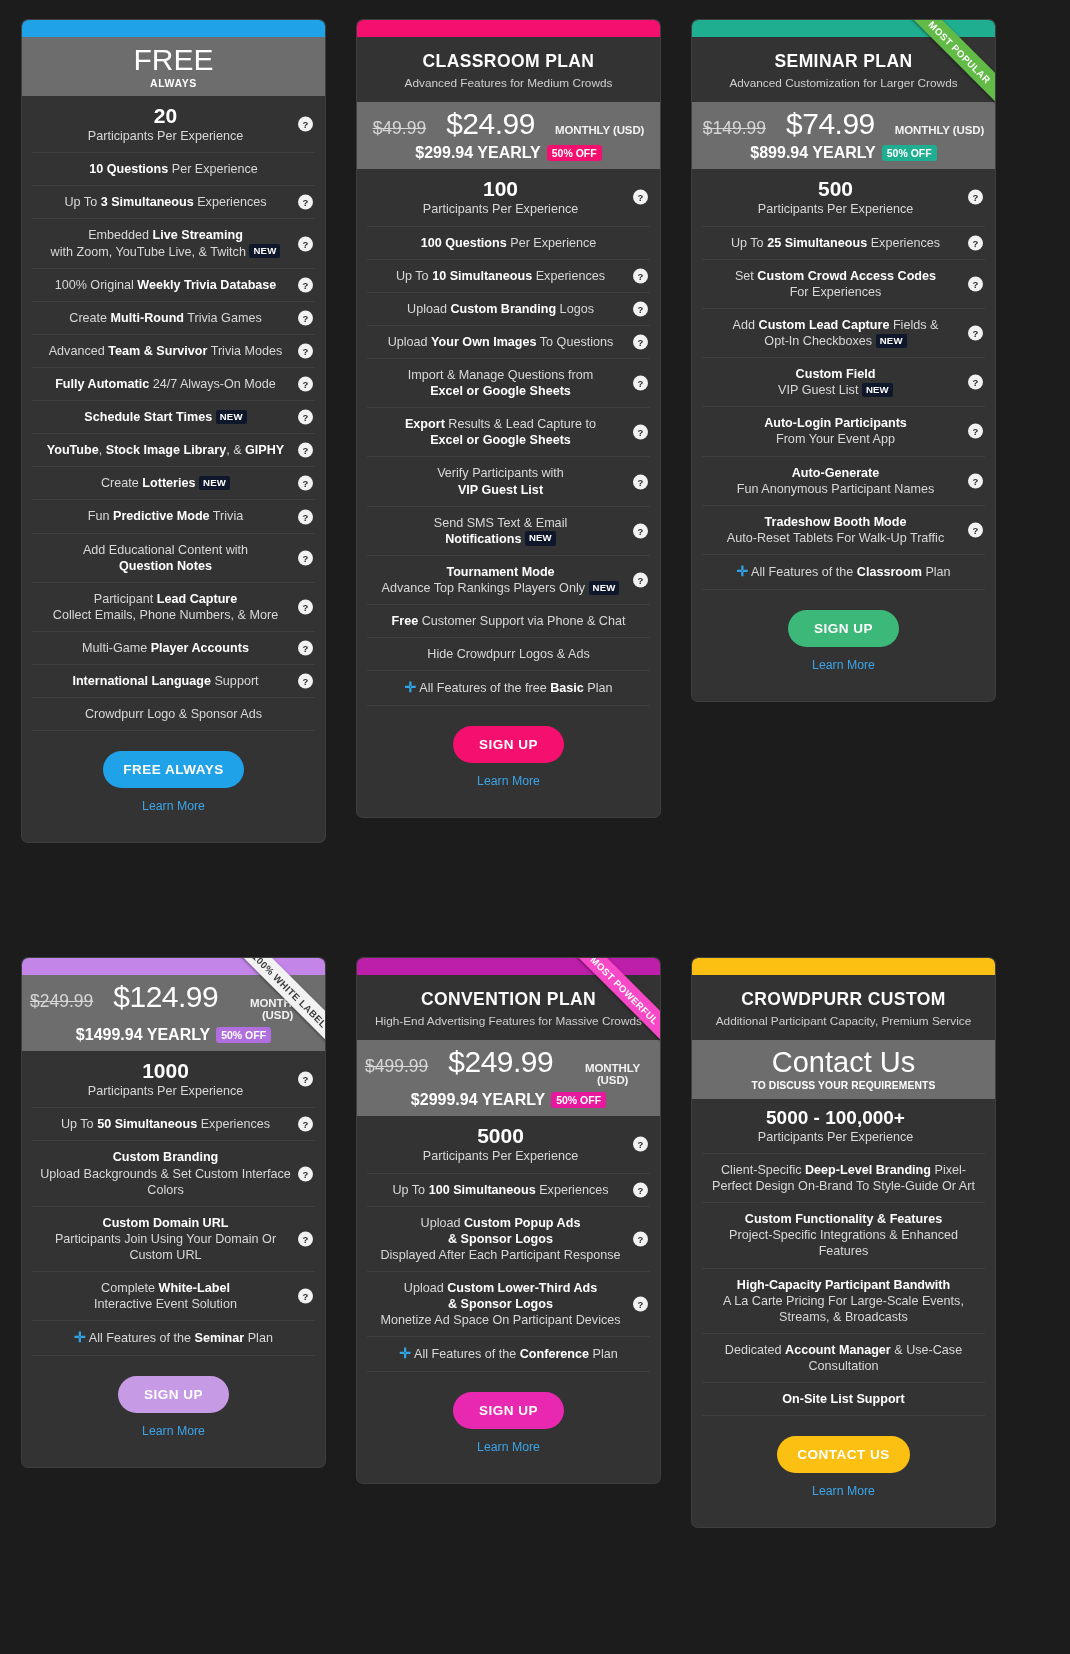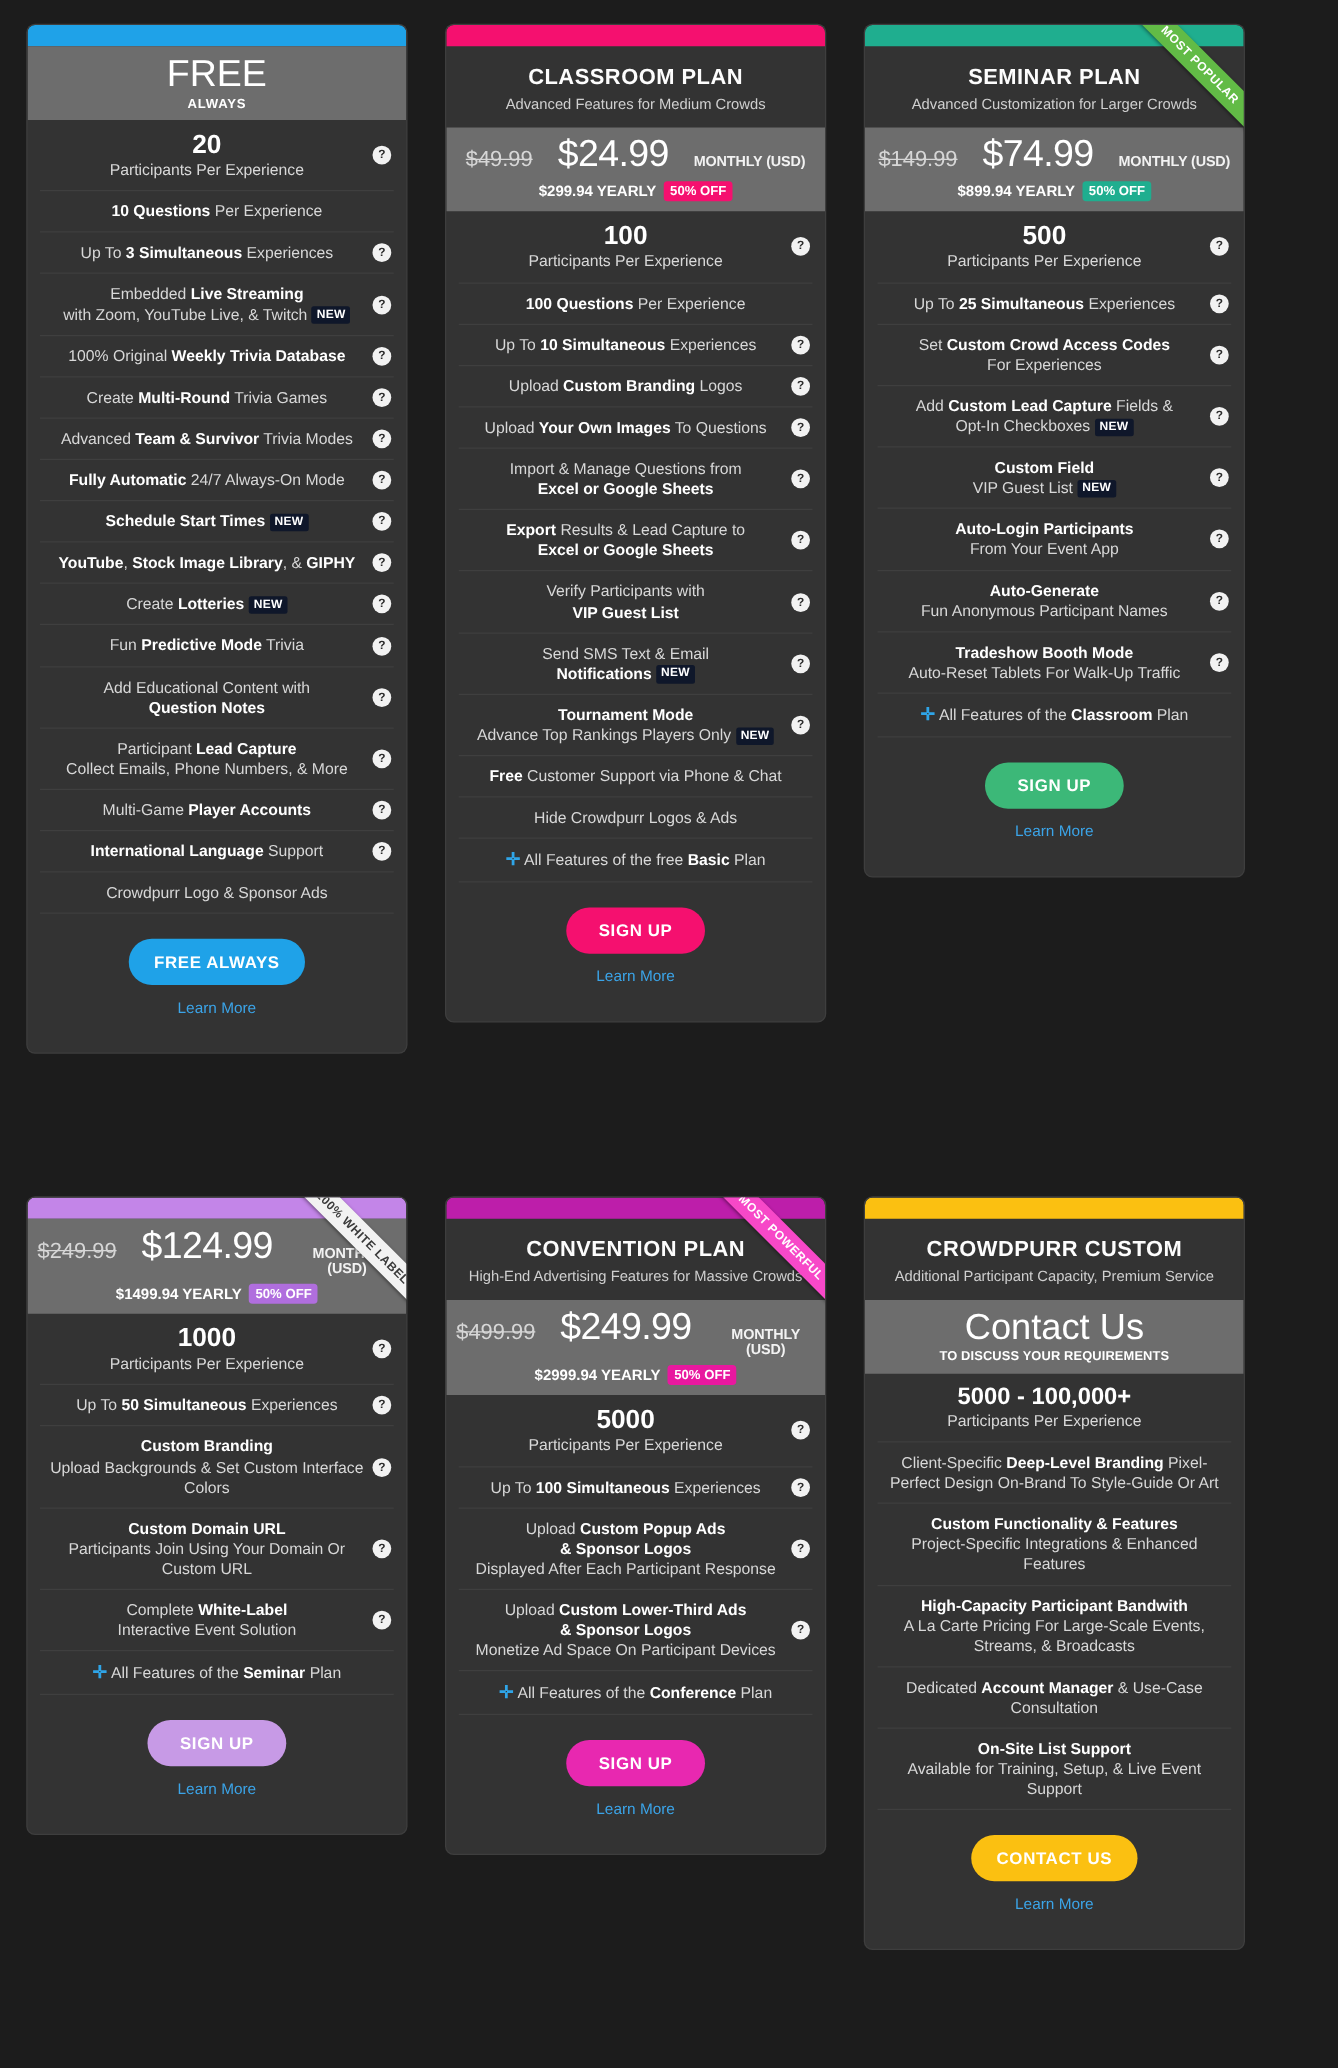--- a/index.html
+++ b/index.html
@@ -48,21 +48,21 @@
     line-height: 1;
   }
   .price-line1 { display: flex; align-items: baseline; justify-content: center; gap: 20px; }
   .price-old {
     font-size: 17.5px; color: #d6d6d6; text-decoration: line-through;
     font-weight: normal;
   }
   .price-now { font-size: 30px; color: #ffffff; font-weight: normal; letter-spacing: -.5px; }
   .price-per { font-size: 11.5px; color: #f2f2f2; font-weight: bold; letter-spacing: -.1px; }
   .price-line2 { margin-top: 6px; display: flex; align-items: center; justify-content: center; gap: 6px; }
-  .price-year { font-size: 12px; color: #ffffff; font-weight: bold; text-align: right; }
+  .price-year { font-size: 16px; color: #ffffff; font-weight: bold; text-align: right; }
   .badge-off {
     font-size: 10.5px; font-weight: bold; color: #fff;
     padding: 2px 5px 2px; border-radius: 3px; line-height: 1.15;
   }
   .free-big { font-size: 30px; color: #ffffff; line-height: 1.05; }
   .free-sub { font-size: 10.5px; color: #ffffff; font-weight: bold; letter-spacing: .6px; margin-top: 2px; }
   .contact-big { font-size: 29px; color: #ffffff; line-height: 1.05; font-weight: normal; }
   .contact-sub { font-size: 10.3px; color: #ffffff; font-weight: bold; letter-spacing: .1px; margin-top: 3px; }
 
   
@@ -315,20 +315,20 @@
             <div class="price-strip">
               <div class="contact-big">Contact Us</div>
               <div class="contact-sub">TO DISCUSS YOUR REQUIREMENTS</div>
             </div>
             <div class="features">
               <div class="feat"><span class="count wide">5000 - 100,000+</span><span>Participants Per Experience</span></div>
               <div class="feat no-help"><span><span>Client-Specific </span><b>Deep-Level Branding</b><span> Pixel-Perfect Design On-Brand To Style-Guide Or Art</span></span></div>
               <div class="feat no-help"><span><b>Custom Functionality &amp; Features</b></span><span class="l2"><span>Project-Specific Integrations &amp; Enhanced Features</span></span></div>
               <div class="feat no-help"><span><b>High-Capacity Participant Bandwith</b></span><span class="l2"><span>A La Carte Pricing For Large-Scale Events, Streams, &amp; Broadcasts</span></span></div>
               <div class="feat no-help"><span><span>Dedicated </span><b>Account Manager</b><span> &amp; Use-Case Consultation</span></span></div>
-              <div class="feat no-help"><span><b>On-Site List Support</b></span><span class="l2"><span>Available for Training, Setup, &amp; Live Event Support</span></span></div>
+              <div class="feat no-help"><span><b>On-Site List Support</b></span></div>
             </div>
             <div class="cta-wrap"><button class="cta-btn lg" style="background:#fbc011">CONTACT US</button><a class="learn" href="#">Learn More</a></div>
           </div>
         </div>
       </div>
     </div>
   </div>
 
 </body></html>

